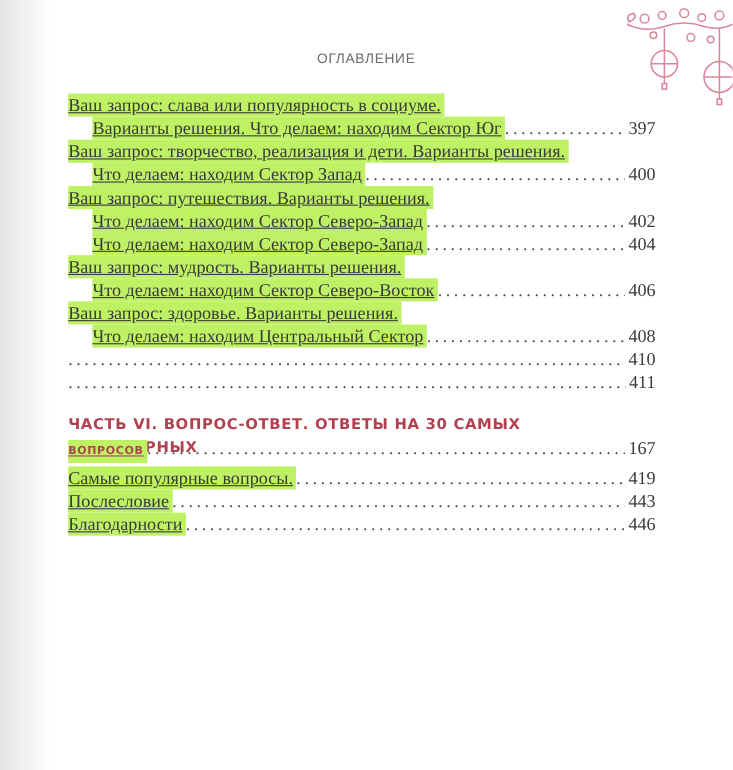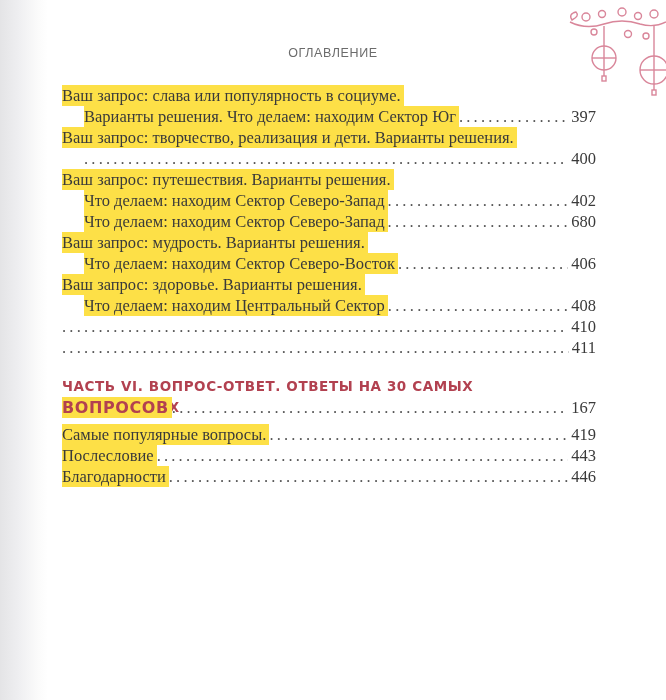--- a/index.html
+++ b/index.html
@@ -19,33 +19,33 @@
       font-family: "Liberation Sans", "DejaVu Sans", sans-serif;
       font-size: 12.5px; letter-spacing: 0.6px; color: #6b6b6b;
     }
     .toc { position: absolute; left: 62px; top: 85px; width: 534px; }
     .line {
       font-size: 16.5px; line-height: 21px; height: 21px;
       white-space: nowrap; position: relative;
     }
     .line.indent { padding-left: 22px; }
     .entry { display: flex; align-items: baseline; }
-    .entry .txt { flex: 0 0 auto; background: #fde047; padding-right: 3px; }
+    .entry .txt { flex: 0 0 auto; background: #bef264; padding-right: 3px; text-decoration: underline; }
     .entry .dots {
       flex: 1 1 auto; overflow: hidden; white-space: nowrap;
       letter-spacing: 3.2px; color: #555;
     }
     .entry .pg { flex: 0 0 auto; padding-left: 3px; }
     .part { margin-top: 18px; }
     .part .title {
       font-family: "DejaVu Sans", "Liberation Sans", sans-serif;
       font-weight: bold; color: #b24150; font-size: 13.5px;
       letter-spacing: 0.6px; line-height: 21px; height: 21px;
     }
-    .part .entry .txt { font-family: "DejaVu Sans", sans-serif; font-weight: bold; color: #b24150; font-size: 16px; letter-spacing: 0.6px; }
+    .part .entry .txt { font-family: "DejaVu Sans", sans-serif; font-weight: bold; color: #b24150; font-size: 10px; letter-spacing: 0.6px; }
     .after-part { margin-top: 6px; }
   </style>
 </head>
 <body>
 
 <div class="gutter"></div>
 
 <svg class="ornament" viewBox="0 0 110 100">
   <g fill="none" stroke="#d9869a" stroke-width="1.4">
     <path d="M14 22 Q30 30 48 24 Q66 18 84 24 Q98 28 110 22"></path>
@@ -82,35 +82,36 @@
       </div>
       <div class="line entry indent">
         <span class="txt">Варианты решения. Что делаем: находим Сектор Юг</span>
         <span class="dots">.....................................................................................</span>
         <span class="pg">397</span>
       </div>
       <div class="line entry">
         <span class="txt">Ваш запрос: творчество, реализация и дети. Варианты решения.</span>
       </div>
       <div class="line entry indent">
+        <span class="txt">Что делаем: находим Сектор Запад</span>
         <span class="dots">.....................................................................................</span>
         <span class="pg">400</span>
       </div>
       <div class="line entry">
         <span class="txt">Ваш запрос: путешествия. Варианты решения.</span>
       </div>
       <div class="line entry indent">
         <span class="txt">Что делаем: находим Сектор Северо-Запад</span>
         <span class="dots">.....................................................................................</span>
         <span class="pg">402</span>
       </div>
       <div class="line entry indent">
         <span class="txt">Что делаем: находим Сектор Северо-Запад</span>
         <span class="dots">.....................................................................................</span>
-        <span class="pg">680</span>
+        <span class="pg">404</span>
       </div>
       <div class="line entry">
         <span class="txt">Ваш запрос: мудрость. Варианты решения.</span>
       </div>
       <div class="line entry indent">
         <span class="txt">Что делаем: находим Сектор Северо-Восток</span>
         <span class="dots">.....................................................................................</span>
         <span class="pg">406</span>
       </div>
       <div class="line entry">

